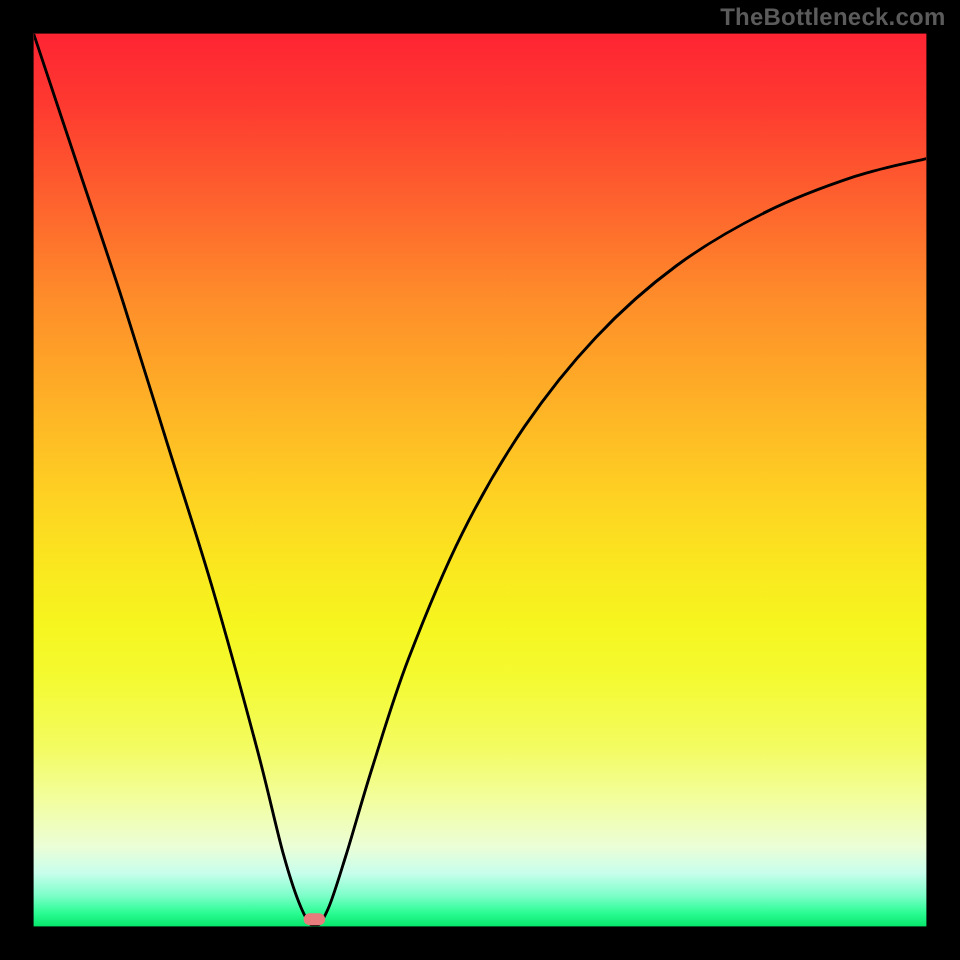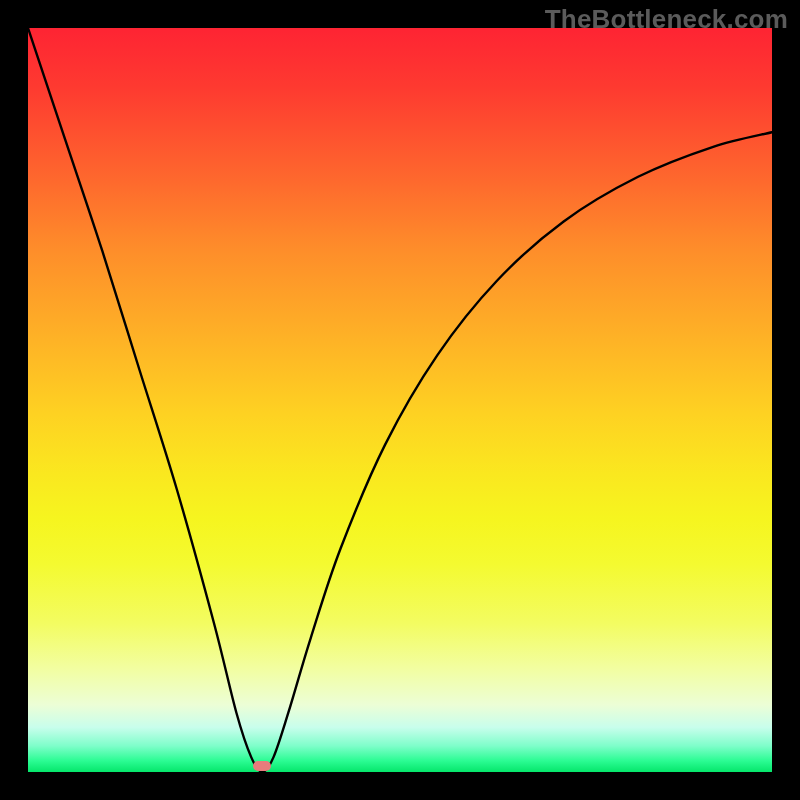--- a/index.html
+++ b/index.html
@@ -8,21 +8,21 @@
     position: relative;
     width: 800px;
     height: 800px;
     background: #000;
   }
   .watermark {
     position: absolute;
     top: 4px;
     right: 12px;
     font-family: Arial, Helvetica, sans-serif;
-    font-size: 26px;
+    font-size: 20px;
     font-weight: 600;
     color: #5b5b5b;
     letter-spacing: 0.2px;
     z-index: 5;
   }
   .plot-area {
     position: absolute;
     left: 28px;
     top: 28px;
     width: 744px;

